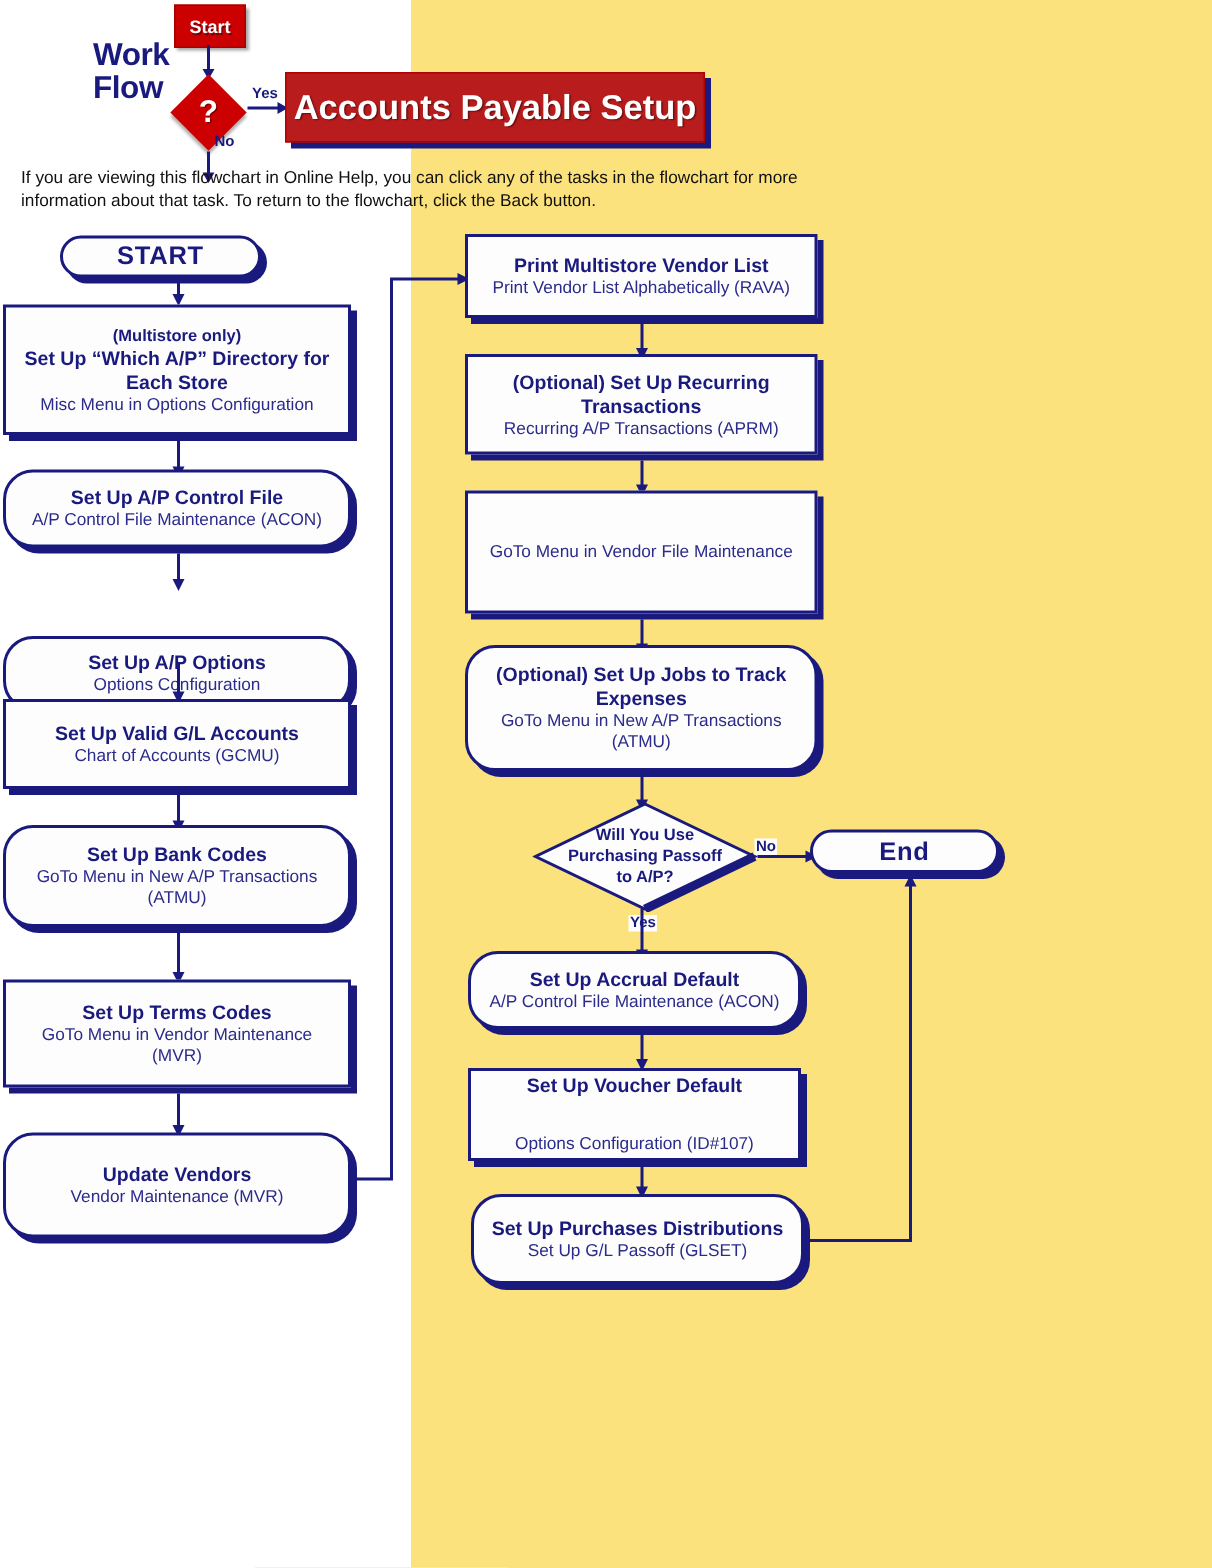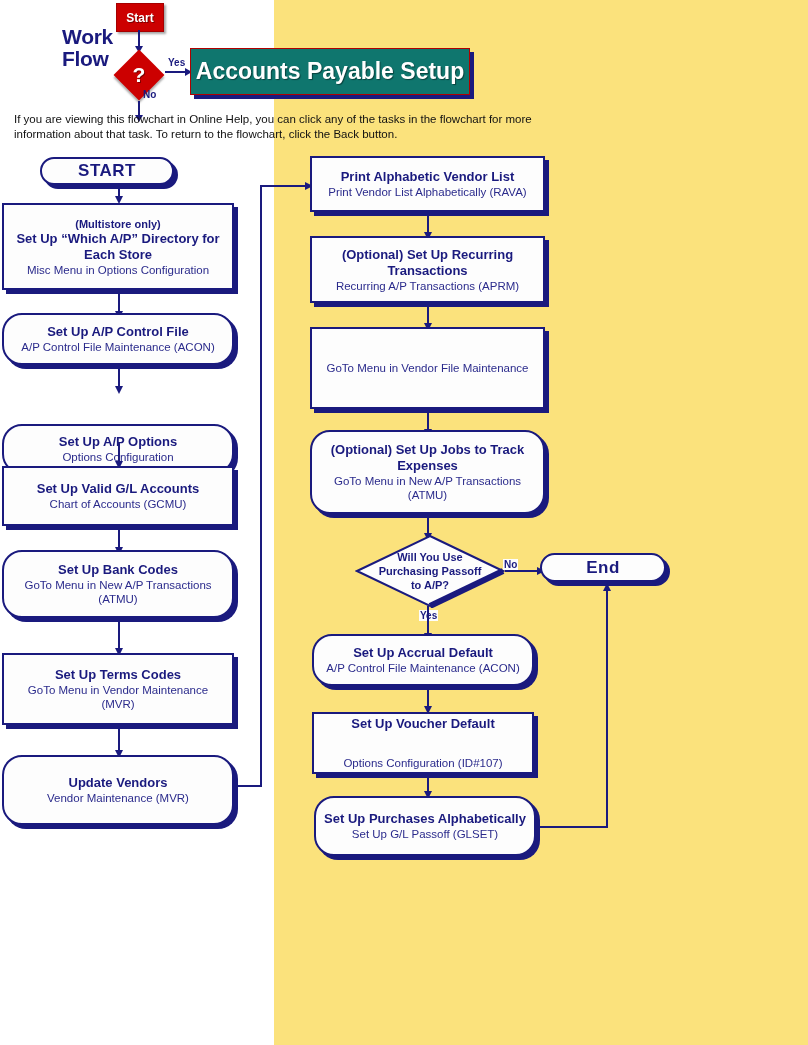--- a/index.html
+++ b/index.html
@@ -69,21 +69,21 @@
     content:"";position:absolute;left:-3px;top:14px;
     border-left:4px solid transparent;border-right:4px solid transparent;
     border-top:7px solid #1a1a7e;
   }
   .hdr-no{
     position:absolute;left:143px;top:89px;color:#1a1a7e;
     font-size:10px;font-weight:bold;
   }
   .title-banner{
     position:absolute;left:190px;top:48px;width:278px;height:45px;
-    background:#0f766e;border:1px solid #b00000;
+    background:#b91c1c;border:1px solid #b00000;
     box-shadow:4px 4px 0 #1a1a7e;
     display:flex;align-items:center;justify-content:center;
     color:#ffffff;font-weight:bold;font-size:23px;
     text-shadow:1px 1px 1px rgba(0,0,0,.45);
   }
   
   .instructions{
     position:absolute;left:14px;top:112px;width:552px;
     color:#111111;font-size:11.5px;line-height:15px;
   }
@@ -215,21 +215,21 @@
 <div class="node rounded" style="left:2px;top:755px;width:232px;height:70px;">
   <div class="ttl">Update Vendors</div>
   <div class="sub">Vendor Maintenance (MVR)</div>
 </div>
 
 <div class="hline" style="left:234px;top:785px;width:28px;"></div>
 <div class="vline" style="left:260px;top:186px;height:600px;"></div>
 <div class="hline arrow-r" style="left:260px;top:185px;width:46px;"></div>
 
 <div class="node" style="left:310px;top:156px;width:235px;height:56px;">
-  <div class="ttl">Print Alphabetic Vendor List</div>
+  <div class="ttl">Print Multistore Vendor List</div>
   <div class="sub">Print Vendor List Alphabetically (RAVA)</div>
 </div>
 <div class="vline arrow" style="left:427px;top:216px;height:17px;"></div>
 
 <div class="node" style="left:310px;top:236px;width:235px;height:67px;align-items:center;">
   <div class="ttl">(Optional) Set Up Recurring Transactions</div>
   <div class="sub">Recurring A/P Transactions (APRM)</div>
 </div>
 <div class="vline arrow" style="left:427px;top:307px;height:17px;"></div>
 
@@ -272,18 +272,18 @@
 </div>
 <div class="vline arrow" style="left:427px;top:690px;height:17px;"></div>
 
 <div class="node" style="left:312px;top:712px;width:222px;height:62px;justify-content:space-between;">
   <div class="ttl">Set Up Voucher Default</div>
   <div class="sub">Options Configuration (ID#107)</div>
 </div>
 <div class="vline arrow" style="left:427px;top:778px;height:14px;"></div>
 
 <div class="node rounded" style="left:314px;top:796px;width:222px;height:60px;">
-  <div class="ttl">Set Up Purchases Alphabetically</div>
+  <div class="ttl">Set Up Purchases Distributions</div>
   <div class="sub">Set Up G/L Passoff (GLSET)</div>
 </div>
 
 <div class="hline" style="left:536px;top:826px;width:72px;"></div>
 <div class="vline arrow-up" style="left:606px;top:590px;height:237px;"></div>
 
 </body></html>

